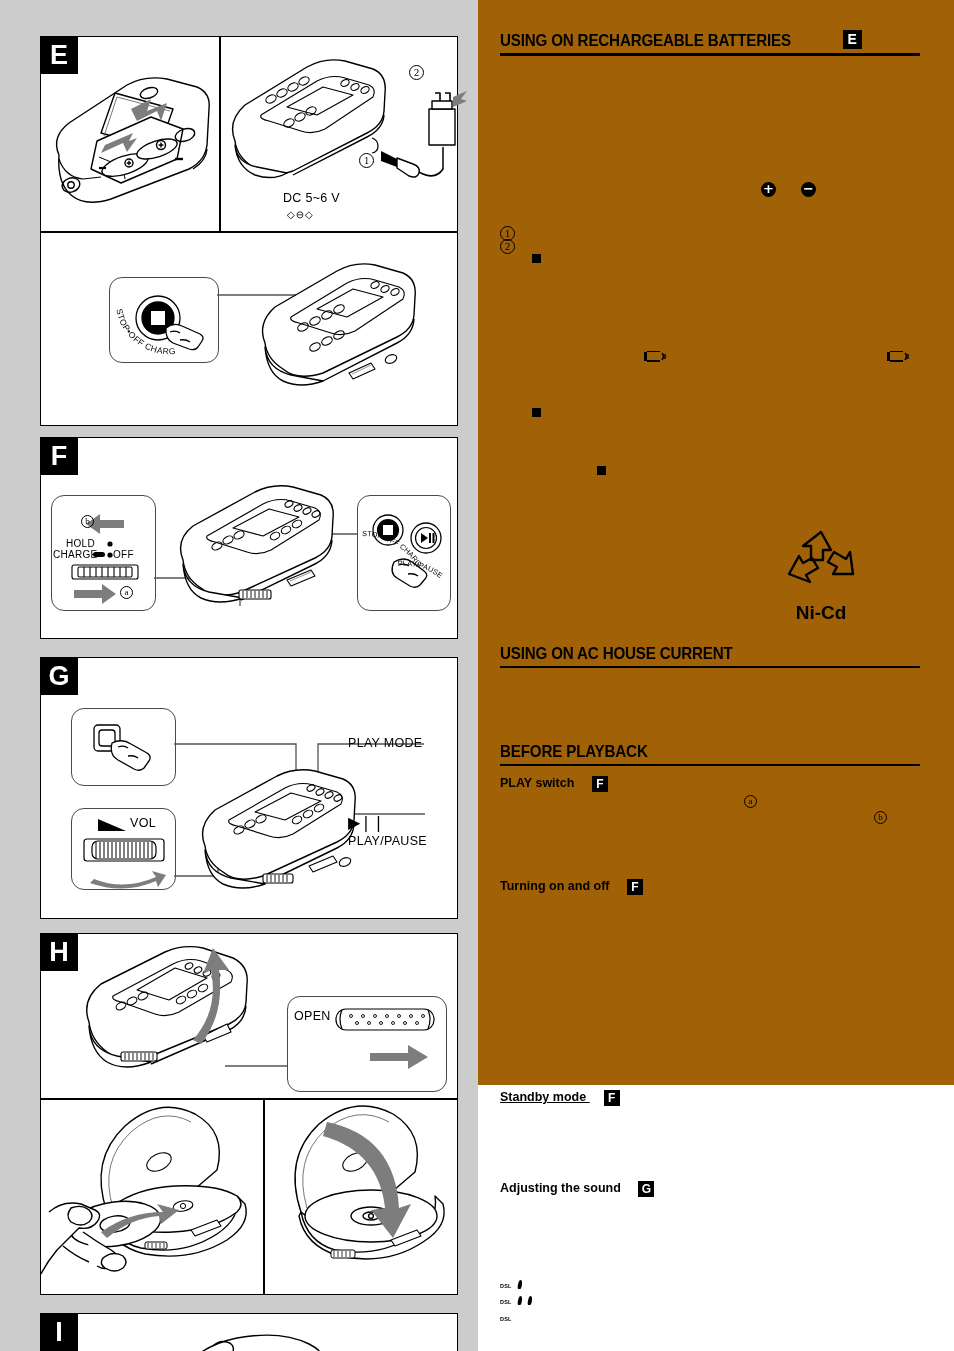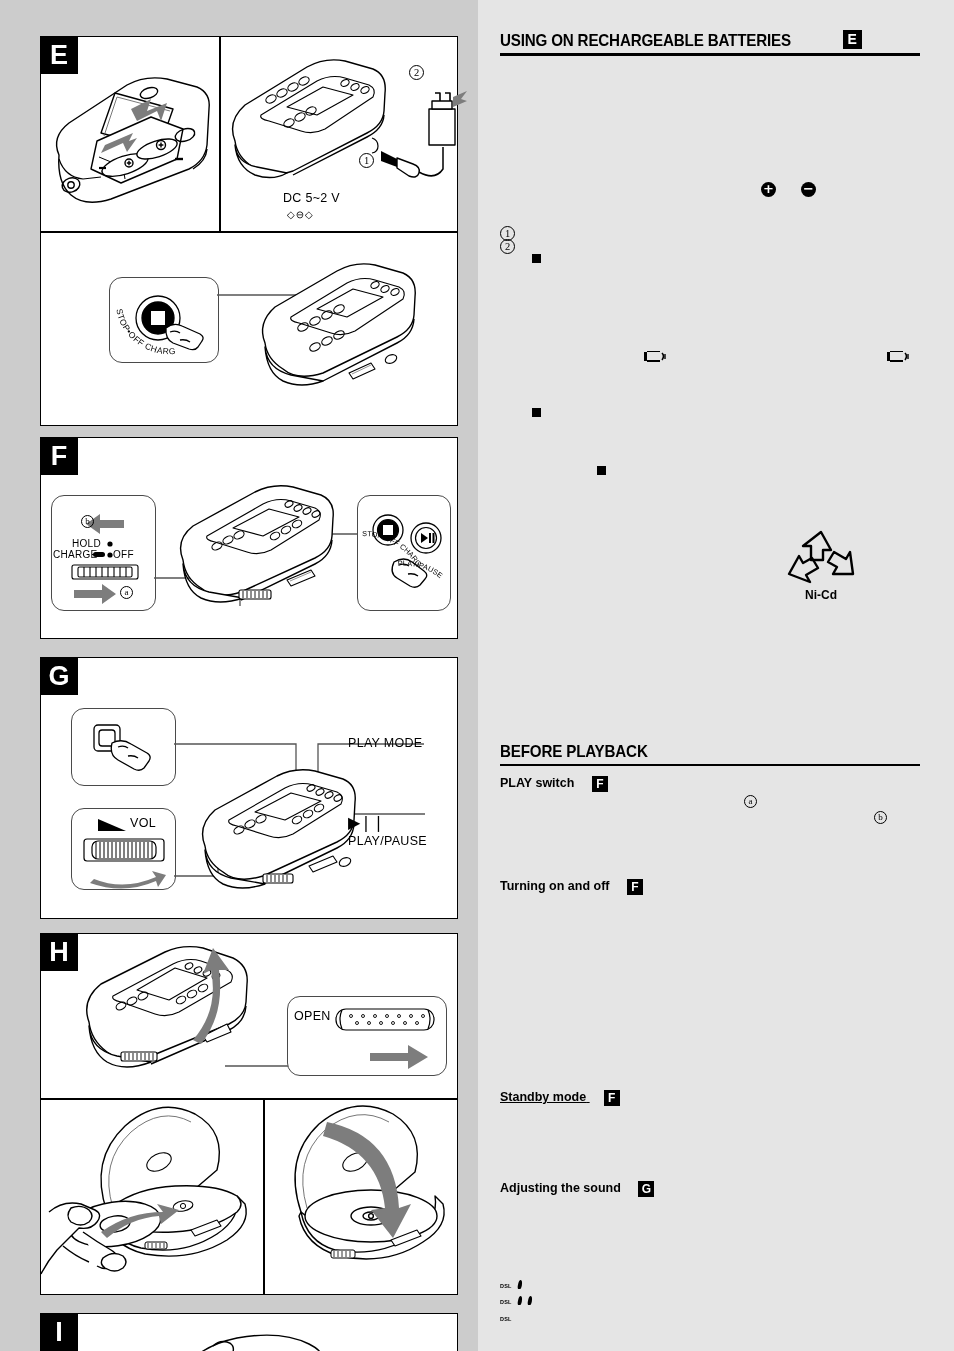--- a/index.html
+++ b/index.html
@@ -22,22 +22,22 @@
     background:#000; color:#fff; display:flex; align-items:center;
     justify-content:center; font-weight:bold; font-size:27px;
     font-family:"Liberation Sans", sans-serif; letter-spacing:0;
     z-index:20;
   }
   .panel-div-v{ position:absolute; top:0; bottom:0; width:1.5px; background:#000; }
   .panel-div-h{ position:absolute; left:0; right:0; height:1.5px; background:#000; }
 
   
   #right-col{
-    position:absolute; left:478px; top:0; width:476px; height:1351px;
-    background:#e5e5e5;
+    position:absolute; left:478px; top:0; width:476px; height:1085px;
+    background:#a16207;
   }
   .sec-head{
     position:absolute; left:22px; width:420px;
   }
   .sec-head .sh-title{
     font-weight:bold; font-size:16.5px; letter-spacing:-0.2px;
     color:#000; white-space:nowrap; display:inline-block;
     font-family:"Liberation Sans", sans-serif;
     transform:scaleX(0.92); transform-origin:left center;
   }
@@ -93,22 +93,22 @@
   .dsl-bar{
     display:inline-block; width:4px; height:9px; background:#000;
     margin-left:1.5px; vertical-align:-1px;
     border-radius:50% 50% 40% 40% / 60% 60% 40% 40%;
     transform:skewX(-10deg);
   }
 
   
   .icon-wrap{ position:absolute; }
   .icon-label{
-    text-align:center; font-weight:bold; font-size:12px; color:#000;
-    margin-top:2px; font-family:"Liberation Sans", sans-serif;
+    text-align:center; font-weight:bold; font-size:19px; color:#000;
+    margin-top:16px; font-family:"Liberation Sans", sans-serif;
   }
 
   
   .callout{
     position:absolute; border:1.6px solid #4a4a4a; border-radius:13px;
     background:#fff;
   }
   .fig-label{
     position:absolute; font-size:12.5px; color:#000; white-space:nowrap;
     font-family:"Liberation Sans", sans-serif; letter-spacing:0.3px;
@@ -196,21 +196,21 @@
           <path d="M198 135 Q214 144 222 132 L222 110" stroke-width="1.5"></path>
 
           <path d="M208 72 L234 72 L234 108 L208 108 Z" fill="#fff"></path>
           <path d="M211 64 L231 64 L231 72 L211 72 Z" fill="#fff"></path>
           <path d="M214 56 L219 56 L219 64 M224 56 L229 56 L229 64" stroke-width="1.6"></path>
         </g>
         <path d="M232 60 L246 54 L240 62 L246 64 L232 70 Z" fill="#7d7d7d"></path>
       </svg>
       <span class="circ" style="left:188px; top:28px;">2</span>
       <span class="circ" style="left:138px; top:116px;">1</span>
-      <span class="fig-label" style="left:62px; top:154px;">DC 5~2 V</span>
+      <span class="fig-label" style="left:62px; top:154px;">DC 5~6 V</span>
       <span class="fig-label sm" style="left:66px; top:172px; letter-spacing:1px;">◇⊖◇</span>
     </div>
 
     <div style="position:absolute; left:0; top:196px; width:418px; height:192px;">
       <div class="callout" style="left:68px; top:44px; width:110px; height:86px;">
         <svg width="110" height="86" viewBox="0 0 110 86">
           <g fill="none" stroke="#000">
             <circle cx="48" cy="40" r="22" stroke-width="1.3"></circle>
             <circle cx="48" cy="40" r="16" stroke-width="1.3" fill="#000"></circle>
           </g>
@@ -274,21 +274,21 @@
           <rect x="20" y="69" width="66" height="14" rx="2"></rect>
           <rect x="26" y="71" width="54" height="10" rx="1.6"></rect>
           <path d="M32 71v10M38 71v10M44 71v10M50 71v10M56 71v10M62 71v10M68 71v10M74 71v10"></path>
         </g>
         <circle cx="58" cy="48" r="2.6" fill="#000"></circle>
         <circle cx="58" cy="59" r="2.6" fill="#000"></circle>
         <rect x="41" y="56" width="12" height="5" rx="2.5" fill="#000"></rect>
       </svg>
       <span class="circ small" style="left:29px; top:19px;">b</span>
       <span class="circ small" style="left:68px; top:90px;">a</span>
-      <span class="fig-label sm" style="left:20px; top:42px;">HOLD</span>
+      <span class="fig-label sm" style="left:14px; top:42px;">HOLD</span>
       <span class="fig-label sm" style="left:1px; top:53px;">CHARGE</span>
       <span class="fig-label sm" style="left:61px; top:53px;">OFF</span>
     </div>
 
     <svg style="position:absolute; left:113px; top:130px;" width="100" height="45" viewBox="0 0 100 45">
       <path d="M0 10 H86 V38" fill="none" stroke="#555" stroke-width="1.3"></path>
     </svg>
     <svg style="position:absolute; left:232px; top:86px;" width="96" height="24" viewBox="0 0 96 24">
       <path d="M96 10 H14 V20" fill="none" stroke="#555" stroke-width="1.3"></path>
     </svg>
@@ -457,21 +457,21 @@
           <path d="M48 109v7M52 109v7M56 109v7M60 109v7M64 109v7M68 109v7M72 109v7M76 109v7" stroke-width="0.9"></path>
           <path d="M126 92 L150 80 L154 88 L130 98 Z" stroke-width="1.1" fill="#fff"></path>
         </g>
 
         <path d="M116 96 Q142 66 134 26 L126 30 L136 4 L152 26 L142 26 Q148 70 124 100 Z" fill="#7d7d7d"></path>
       </svg>
 
       <svg style="position:absolute; left:184px; top:118px;" width="84" height="20" viewBox="0 0 84 20">
         <path d="M0 14 H64 V8" fill="none" stroke="#555" stroke-width="1.3"></path>
       </svg>
-      <div class="callout" style="left:246px; top:62px; width:160px; height:80px;">
+      <div class="callout" style="left:246px; top:62px; width:160px; height:96px;">
         <svg width="160" height="80" viewBox="0 0 160 80">
           <g fill="none" stroke="#000" stroke-width="1.2">
             <rect x="48" y="12" width="98" height="21" rx="10"></rect>
             <path d="M54 13 Q50 22 54 32"></path>
             <path d="M140 13 Q144 22 140 32"></path>
           </g>
           <g fill="none" stroke="#000" stroke-width="0.9">
             <circle cx="63" cy="19" r="1.5"></circle>
               <circle cx="75" cy="19" r="1.5"></circle>
             <circle cx="87" cy="19" r="1.5"></circle>
@@ -599,20 +599,24 @@
       <g fill="none" stroke="#000" stroke-width="2.4" stroke-linejoin="round">
         <path d="M40 4 L50 22 L42 22 L42 32 L30 32 L30 18 L22 18 Z"></path>
         <path d="M8 46 L18 28 L22 35 L31 30 L37 40 L25 47 L29 54 Z"></path>
         <path d="M72 46 L52 46 L56 39 L47 34 L53 24 L65 31 L69 24 Z"></path>
       </g>
     </svg>
     <div class="icon-label">Ni-Cd</div>
   </div>
 
 
+  <div class="sec-head" style="top:644px;">
+    <span class="sh-title">USING ON AC HOUSE CURRENT</span>
+    <div class="sh-rule thin"></div>
+  </div>
 
   <div class="sec-head" style="top:742px;">
     <span class="sh-title">BEFORE PLAYBACK</span>
     <div class="sh-rule thin"></div>
   </div>
 
   <div class="sub-head" style="top:776px;">
     <span>PLAY switch</span>
     <span class="badge-inline">F</span>
   </div>

